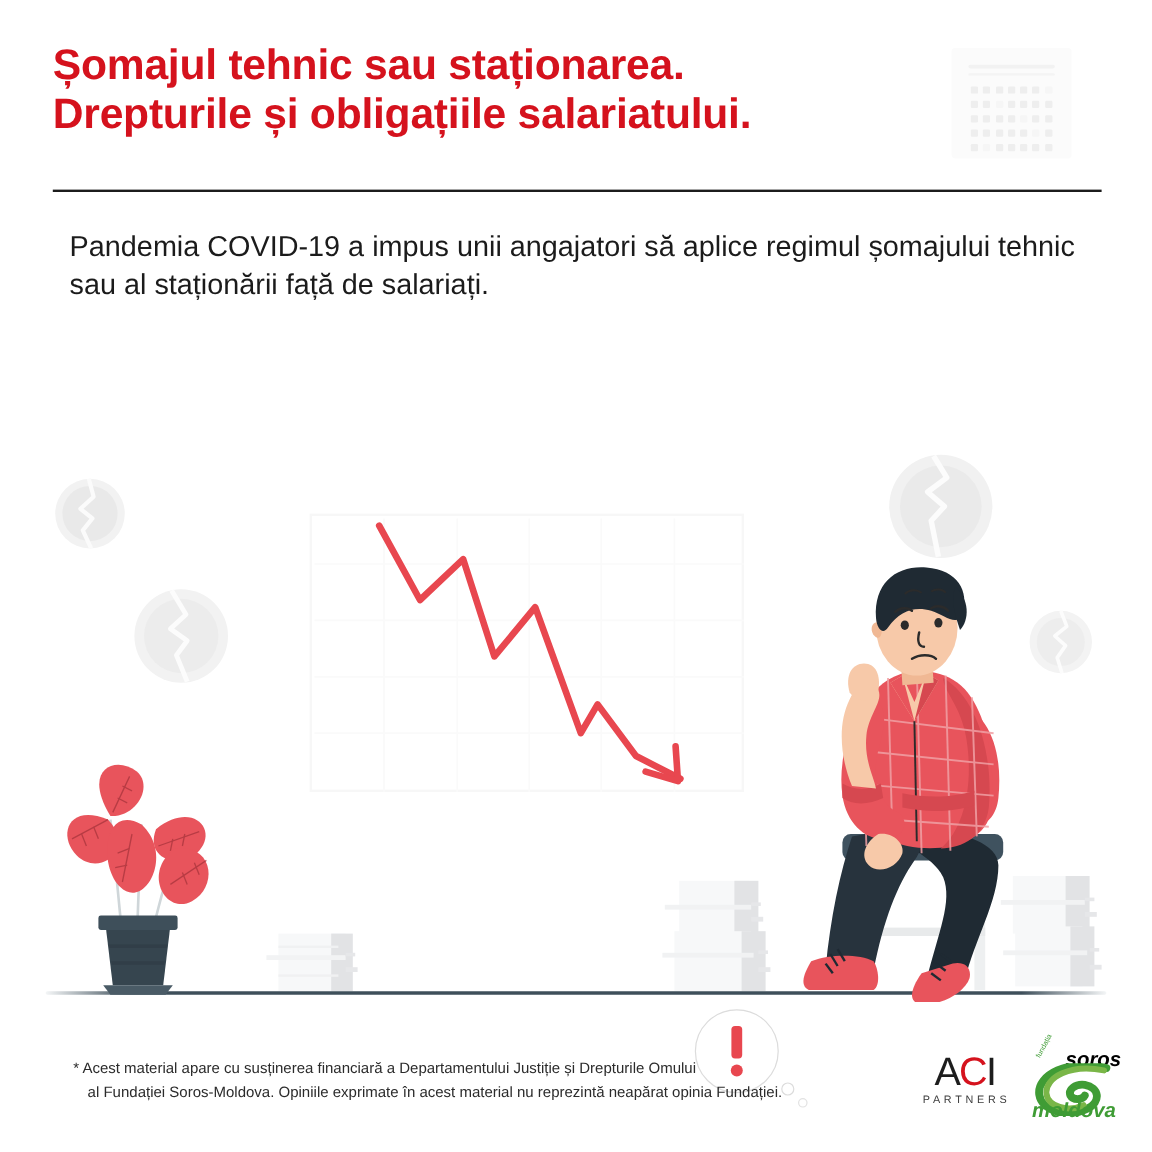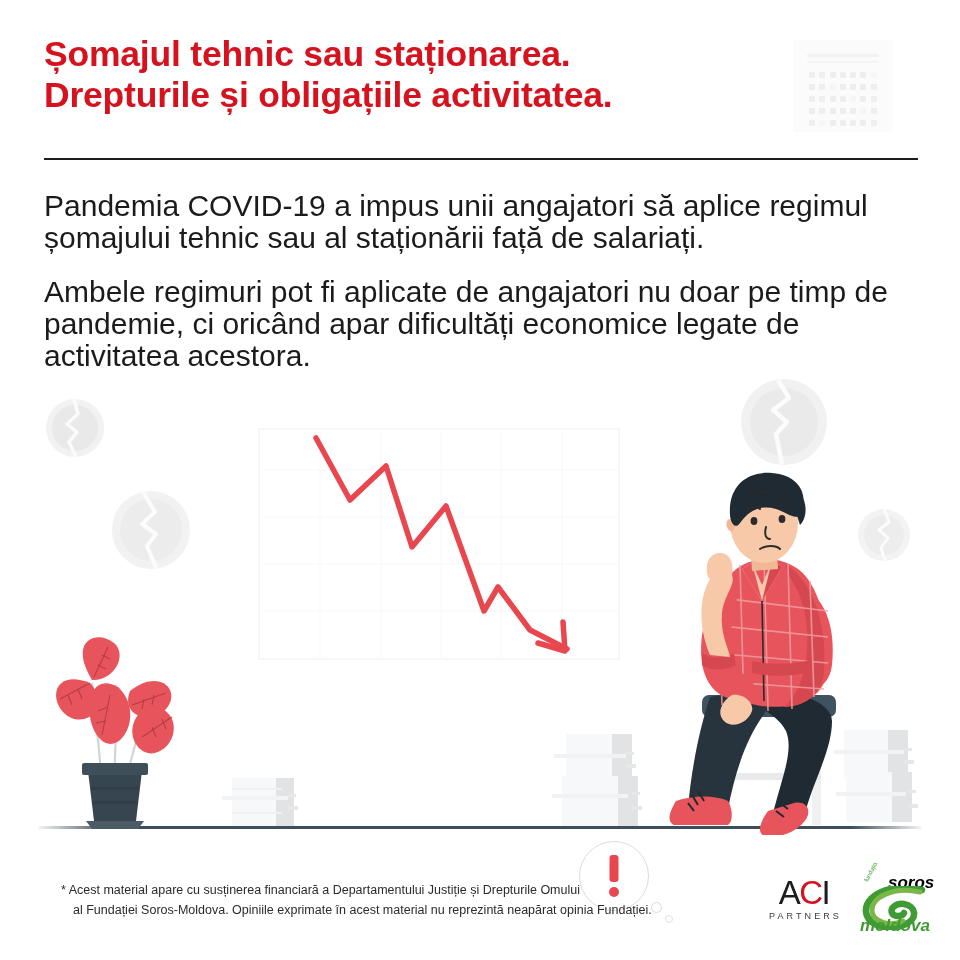--- a/index.html
+++ b/index.html
@@ -91,24 +91,24 @@
   }
 
   
   .body-copy {
     position: absolute;
     left: 42px;
     top: 190px;
     width: 882px;
   }
   .para {
-    font-size: 30px;
+    font-size: 24px;
     line-height: 32px;
     color: #1b1b1b;
-    margin: 0 0 22px 2px;
+    margin: 0 0 22px 16px;
     font-family: "Liberation Sans", sans-serif;
   }
 
   
   .stage {
     position: absolute;
     left: 0;
     top: 370px;
     width: 960px;
     height: 490px;
@@ -292,21 +292,21 @@
     top: 14px;
   }
 </style>
 </head>
 <body>
 
 <div id="poster">
 
   <div class="title-block">
     <div class="title-line">Șomajul tehnic sau staționarea.</div>
-    <div class="title-line">Drepturile și obligațiile activitatea.</div>
+    <div class="title-line">Drepturile și obligațiile salariatului.</div>
   </div>
 
   <div class="calendar-deco">
     <div class="cal-bar"></div>
     <div class="cal-bar two"></div>
     <div class="cal-grid">
       <div class="cal-dot"></div>
         <div class="cal-dot"></div>
         <div class="cal-dot"></div>
         <div class="cal-dot"></div>
@@ -341,21 +341,20 @@
         <div class="cal-dot"></div>
         <div class="cal-dot"></div>
         <div class="cal-dot"></div>
     </div>
   </div>
 
   <div class="divider"></div>
 
   <div class="body-copy">
     <p class="para">Pandemia COVID-19 a impus unii angajatori să aplice regimul șomajului tehnic sau al staționării față de salariați.</p>
-    <p class="para">Ambele regimuri pot fi aplicate de angajatori nu doar pe timp de pandemie, ci oricând apar dificultăți economice legate de activitatea acestora.</p>
   </div>
 
   <div class="stage">
 
     <div class="coin" style="left:45px; top:28px;">
       <svg width="60" height="60" viewBox="0 0 60 60">
         <circle cx="30" cy="30" r="29" fill="#f2f2f2"></circle>
         <circle cx="30" cy="30" r="23" fill="#e9e9e9"></circle>
         <path d="M29 1 L33 16 L22 26 L32 34 L24 44 L31 59" stroke="#fbfbfb" stroke-width="3.5" fill="none" stroke-linejoin="round"></path>
       </svg>

